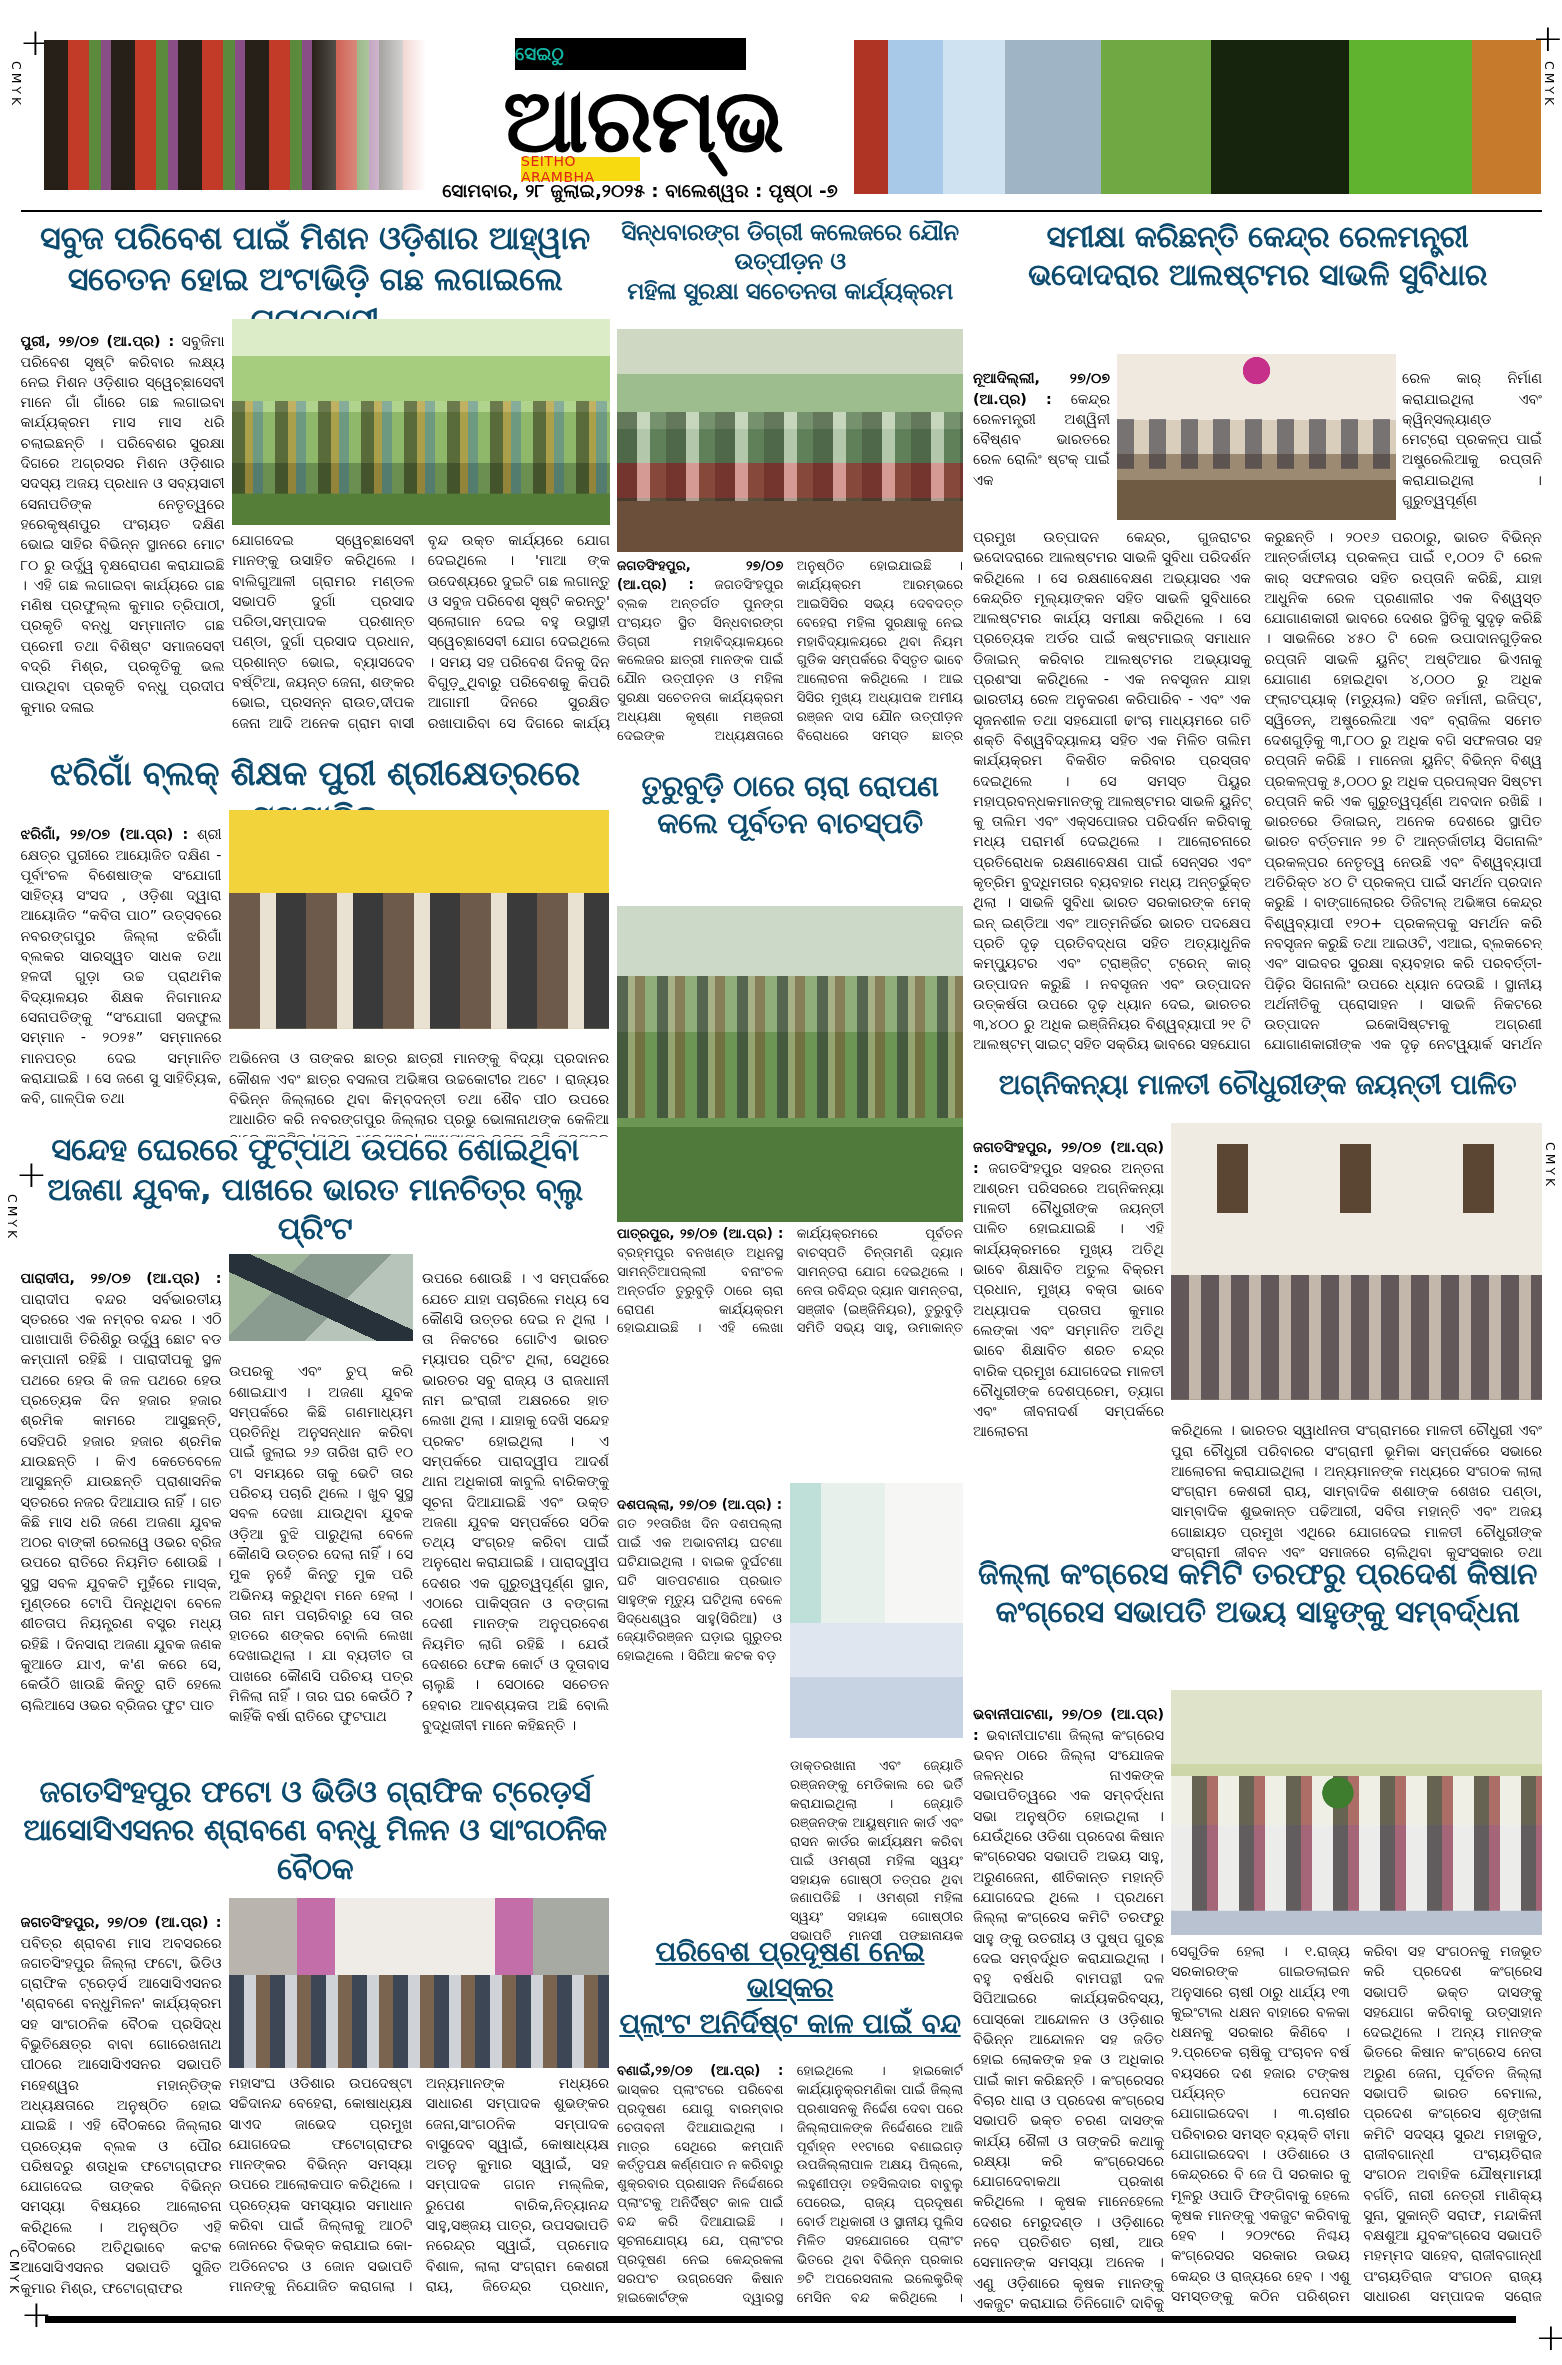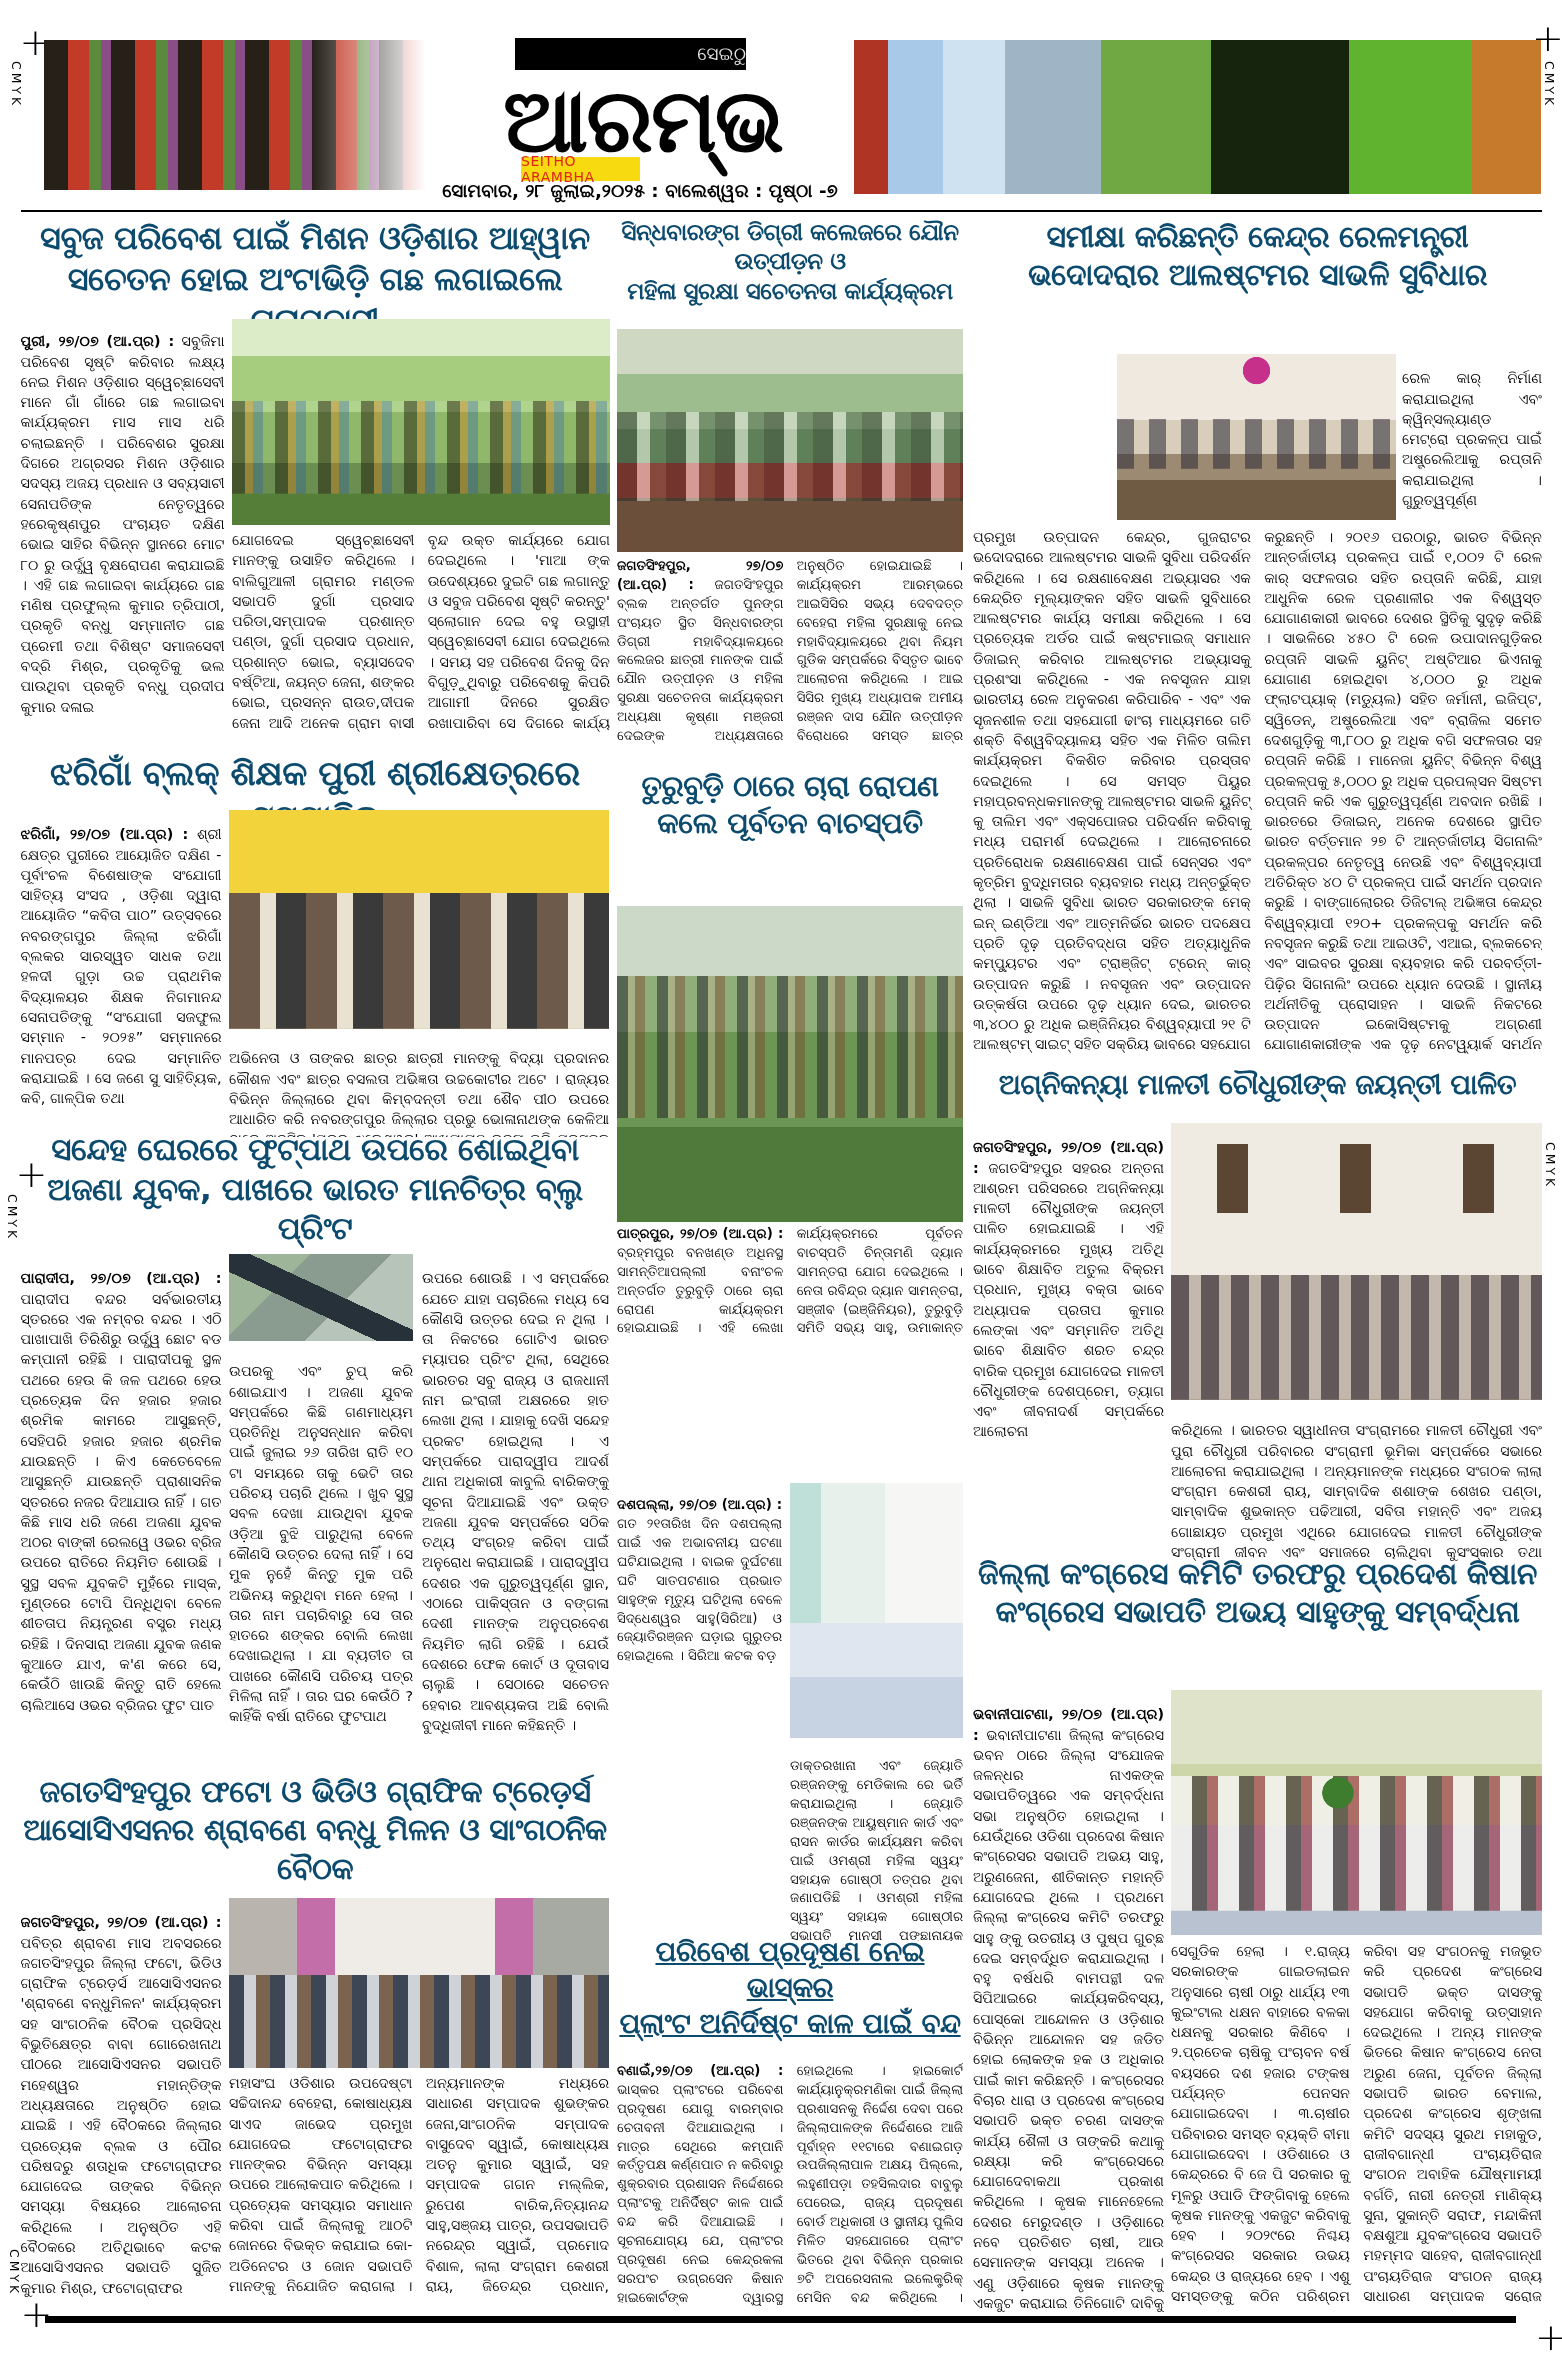--- a/index.html
+++ b/index.html
@@ -9,22 +9,22 @@
       font-family:"DejaVu Sans",sans-serif;letter-spacing:-0.5px;}
   .bt{position:absolute;font-size:14.3px;line-height:1.42;text-align:justify;overflow:hidden;
       word-break:break-word;}
   .bt .dl{font-weight:bold;}
   .cols2{column-count:2;column-gap:13.3px;}
   .sm{font-size:13.3px;}
   .photo{position:absolute;overflow:hidden;background-color:#cfcfc7;}
   .rule{position:absolute;background:#000;}
   .regplus{position:absolute;font-size:38px;font-weight:200;line-height:0.6;color:#000;}
   .regtxt{position:absolute;writing-mode:vertical-rl;font-size:12.3px;letter-spacing:3.1px;color:#000;}
-  .kickbar{position:absolute;background:#000;color:#e5e5e5;display:flex;align-items:center;justify-content:flex-end;
-      font-size:18.4px;font-weight:normal;}
+  .kickbar{position:absolute;background:#000;color:#14b8a6;display:flex;align-items:center;justify-content:flex-start;
+      font-size:18.4px;font-weight:bold;}
   .logo{position:absolute;font-weight:bold;font-size:88px;letter-spacing:-2px;text-align:center;line-height:1.1;margin-left:12px;}
   .badge{position:absolute;background:var(--badge-bg,#f8da10);color:var(--badge-red,#e0251b);
       display:flex;align-items:center;justify-content:flex-end;font-weight:normal;font-size:14px;letter-spacing:0.5px;}
   .dateline{position:absolute;font-weight:bold;font-size:18.4px;text-align:center;}
   
   .ph-mast-left{background-image:
       linear-gradient(90deg,rgba(255,255,255,0) 68%,#ffffff 97%),
       repeating-linear-gradient(90deg,#262019 0 23.6px,#c23a28 23.6px 45px,#5b8a3c 45px 57px,#8a4e86 57px 67px);}
   .ph-mast-right{background-image:
       linear-gradient(90deg,#b03423 0 5%,#a8c9e8 5% 13%,#cfe2f2 13% 22%,#9fb4c4 22% 36%,
@@ -153,20 +153,21 @@
   <div class="hl" style="left:617px;top:1934px;width:346px;font-size:28px;text-decoration:underline;">
     <div>ପରିବେଶ ପ୍ରଦୂଷଣ ନେଇ ଭାସ୍କର</div>
     <div>ପ୍ଲାଂଟ ଅନିର୍ଦିଷ୍ଟ କାଳ ପାଇଁ ବନ୍ଦ</div>
   </div>
   <div class="bt cols2 sm" style="left:617px;top:2062px;width:346px;height:246px;"><b class="dl">ବଣାଇଁ,୨୭/୦୭ (ଆ.ପ୍ର) :</b> <span>ଭାସ୍କର ପ୍ଲାଂଟରେ ପରିବେଶ ପ୍ରଦୂଷଣ ଯୋଗୁ ବାରମ୍ବାର ଚେତାବନୀ ଦିଆଯାଇଥିଲା । ମାତ୍ର ସେଥିରେ କମ୍ପାନି କର୍ତ୍ତୃପକ୍ଷ କର୍ଣ୍ଣପାତ ନ କରିବାରୁ ଶୁକ୍ରବାର ପ୍ରଶାସନ ନିର୍ଦ୍ଦେଶରେ ପ୍ଲାଂଟକୁ ଅନିର୍ଦିଷ୍ଟ କାଳ ପାଇଁ ବନ୍ଦ କରି ଦିଆଯାଇଛି । ସୂଚନାଯୋଗ୍ୟ ଯେ, ପ୍ଲାଂଟର ପ୍ରଦୂଷଣ ନେଇ କେନ୍ଦ୍ରକଳା ସରପଂଚ ଉଗ୍ରସେନ କିଷାନ ହାଇକୋର୍ଟଙ୍କ ଦ୍ୱାରସ୍ଥ ହୋଇଥିଲେ । ହାଇକୋର୍ଟ କାର୍ଯ୍ୟାନୁକ୍ରମଣିକା ପାଇଁ ଜିଲ୍ଲା ପ୍ରଶାସନକୁ ନିର୍ଦ୍ଦେଶ ଦେବା ପରେ ଜିଲ୍ଲାପାଳଙ୍କ ନିର୍ଦ୍ଦେଶରେ ଆଜି ପୂର୍ବାହ୍ନ ୧୧ଟାରେ ବଣାଇଗଡ଼ ଉପଜିଲ୍ଲାପାଳ ଅକ୍ଷୟ ପିଲ୍ଲେ, ଲହୁଣୀପଡ଼ା ତହସିଲଦାର ବାବୁଲୁ ପେରେଇ, ରାଜ୍ୟ ପ୍ରଦୂଷଣ ବୋର୍ଡ ଅଧିକାରୀ ଓ ସ୍ଥାନୀୟ ପୁଲିସ ମିଳିତ ସହଯୋଗରେ ପ୍ଲାଂଟ ଭିତରେ ଥିବା ବିଭିନ୍ନ ପ୍ରକାର ୭ଟି ଅପରେସନାଲ ଇଲେକ୍ଟ୍ରିକ୍ ମେସିନ ବନ୍ଦ କରିଥିଲେ । ଏଥିସହିତ ପ୍ଲାଂଟ ମୁଖ୍ୟଗେଟ୍‌କୁ ଜଉମୁଦ ଦେଇ ଅନିର୍ଦିଷ୍ଟ କାଳ ପାଇଁ ବନ୍ଦ କରିଥିବା ସୂଚନା ମିଳିଛି ।</span></div>
 
   <div class="hl" style="left:973px;top:218px;width:569px;font-size:30px;">
     <div>ସମୀକ୍ଷା କରିଛନ୍ତି କେନ୍ଦ୍ର ରେଳମନ୍ତ୍ରୀ</div>
     <div>ଭଦୋଦରାର ଆଲଷ୍ଟମର ସାଭଳି ସୁବିଧାର</div>
   </div>
+  <p class="bt" style="left:973px;top:354px;width:137px;height:166px;"><b class="dl">ନୂଆଦିଲ୍ଲୀ, ୨୭/୦୭ (ଆ.ପ୍ର) :</b> <span>କେନ୍ଦ୍ର ରେଳମନ୍ତ୍ରୀ ଅଶ୍ୱିନୀ ବୈଷ୍ଣବ ଭାରତରେ ରେଳ ରୋଲିଂ ଷ୍ଟକ୍ ପାଇଁ ଏକ</span></p>
   <div class="photo ph-meeting" style="left:1117px;top:354px;width:279px;height:166px;"></div>
   <p class="bt" style="left:1402px;top:354px;width:140px;height:166px;">ରେଳ କାର୍ ନିର୍ମାଣ କରାଯାଇଥିଲା ଏବଂ କ୍ୱିନ୍ସଲ୍ୟାଣ୍ଡ ମେଟ୍ରୋ ପ୍ରକଳ୍ପ ପାଇଁ ଅଷ୍ଟ୍ରେଲିଆକୁ ରପ୍ତାନି କରାଯାଇଥିଲା । ଗୁରୁତ୍ୱପୂର୍ଣ୍ଣ</p>
   <div class="bt cols2" style="left:973px;top:527px;width:569px;height:534px;"><span>ପ୍ରମୁଖ ଉତ୍ପାଦନ କେନ୍ଦ୍ର, ଗୁଜରାଟର ଭଦୋଦରାରେ ଆଲଷ୍ଟମର ସାଭଳି ସୁବିଧା ପରିଦର୍ଶନ କରିଥିଲେ । ସେ ରକ୍ଷଣାବେକ୍ଷଣ ଅଭ୍ୟାସର ଏକ କେନ୍ଦ୍ରିତ ମୂଲ୍ୟାଙ୍କନ ସହିତ ସାଭଳି ସୁବିଧାରେ ଆଲଷ୍ଟମର କାର୍ଯ୍ୟ ସମୀକ୍ଷା କରିଥିଲେ । ସେ ପ୍ରତ୍ୟେକ ଅର୍ଡର ପାଇଁ କଷ୍ଟମାଇଜ୍ ସମାଧାନ ଡିଜାଇନ୍ କରିବାର ଆଲଷ୍ଟମର ଅଭ୍ୟାସକୁ ପ୍ରଶଂସା କରିଥିଲେ - ଏକ ନବସୃଜନ ଯାହା ଭାରତୀୟ ରେଳ ଅନୁକରଣ କରିପାରିବ - ଏବଂ ଏକ ସୃଜନଶୀଳ ତଥା ସହଯୋଗୀ ଢାଂଚା ମାଧ୍ୟମରେ ଗତି ଶକ୍ତି ବିଶ୍ୱବିଦ୍ୟାଳୟ ସହିତ ଏକ ମିଳିତ ତାଲିମ କାର୍ଯ୍ୟକ୍ରମ ବିକଶିତ କରିବାର ପ୍ରସ୍ତାବ ଦେଇଥିଲେ । ସେ ସମସ୍ତ ପିୟୁର ମହାପ୍ରବନ୍ଧକମାନଙ୍କୁ ଆଲଷ୍ଟମର ସାଭଳି ୟୁନିଟ୍ କୁ ତାଲିମ ଏବଂ ଏକ୍ସପୋଜର ପରିଦର୍ଶନ କରିବାକୁ ମଧ୍ୟ ପରାମର୍ଶ ଦେଇଥିଲେ । ଆଲୋଚନାରେ ପ୍ରତିରୋଧକ ରକ୍ଷଣାବେକ୍ଷଣ ପାଇଁ ସେନ୍ସର ଏବଂ କୃତ୍ରିମ ବୁଦ୍ଧିମତାର ବ୍ୟବହାର ମଧ୍ୟ ଅନ୍ତର୍ଭୁକ୍ତ ଥିଲା । ସାଭଳି ସୁବିଧା ଭାରତ ସରକାରଙ୍କ ମେକ୍ ଇନ୍ ଇଣ୍ଡିଆ ଏବଂ ଆତ୍ମନିର୍ଭର ଭାରତ ପଦକ୍ଷେପ ପ୍ରତି ଦୃଢ଼ ପ୍ରତିବଦ୍ଧତା ସହିତ ଅତ୍ୟାଧୁନିକ କମ୍ପ୍ୟୁଟର ଏବଂ ଟ୍ରାଞ୍ଜିଟ୍ ଟ୍ରେନ୍ କାର୍ ଉତ୍ପାଦନ କରୁଛି । ନବସୃଜନ ଏବଂ ଉତ୍ପାଦନ ଉତ୍କର୍ଷତା ଉପରେ ଦୃଢ଼ ଧ୍ୟାନ ଦେଇ, ଭାରତର ୩,୪୦୦ ରୁ ଅଧିକ ଇଞ୍ଜିନିୟର ବିଶ୍ୱବ୍ୟାପୀ ୨୧ ଟି ଆଲଷ୍ଟମ୍ ସାଇଟ୍ ସହିତ ସକ୍ରିୟ ଭାବରେ ସହଯୋଗ କରୁଛନ୍ତି । ୨୦୧୬ ପରଠାରୁ, ଭାରତ ବିଭିନ୍ନ ଆନ୍ତର୍ଜାତୀୟ ପ୍ରକଳ୍ପ ପାଇଁ ୧,୦୦୨ ଟି ରେଳ କାର୍ ସଫଳତାର ସହିତ ରପ୍ତାନି କରିଛି, ଯାହା ଆଧୁନିକ ରେଳ ପ୍ରଣାଳୀର ଏକ ବିଶ୍ୱସ୍ତ ଯୋଗାଣକାରୀ ଭାବରେ ଦେଶର ସ୍ଥିତିକୁ ସୁଦୃଢ଼ କରିଛି । ସାଭଳିରେ ୪୫୦ ଟି ରେଳ ଉପାଦାନଗୁଡ଼ିକର ରପ୍ତାନି ସାଭଳି ୟୁନିଟ୍ ଅଷ୍ଟିଆର ଭିଏନାକୁ ଯୋଗାଣ ହୋଇଥିବା ୪,୦୦୦ ରୁ ଅଧିକ ଫ୍ଲାଟପ୍ୟାକ୍ (ମଡ୍ୟୁଲ) ସହିତ ଜର୍ମାନୀ, ଇଜିପ୍ଟ, ସ୍ୱିଡେନ୍, ଅଷ୍ଟ୍ରେଲିଆ ଏବଂ ବ୍ରାଜିଲ ସମେତ ଦେଶଗୁଡ଼ିକୁ ୩,୮୦୦ ରୁ ଅଧିକ ବଗି ସଫଳତାର ସହ ରପ୍ତାନି କରିଛି । ମାନେଜା ୟୁନିଟ୍ ବିଭିନ୍ନ ବିଶ୍ୱ ପ୍ରକଳ୍ପକୁ ୫,୦୦୦ ରୁ ଅଧିକ ପ୍ରପଲ୍ସନ ସିଷ୍ଟମ ରପ୍ତାନି କରି ଏକ ଗୁରୁତ୍ୱପୂର୍ଣ୍ଣ ଅବଦାନ ରଖିଛି । ଭାରତରେ ଡିଜାଇନ୍, ଅନେକ ଦେଶରେ ସ୍ଥାପିତ ଭାରତ ବର୍ତ୍ତମାନ ୨୭ ଟି ଆନ୍ତର୍ଜାତୀୟ ସିଗନାଲିଂ ପ୍ରକଳ୍ପର ନେତୃତ୍ୱ ନେଉଛି ଏବଂ ବିଶ୍ୱବ୍ୟାପୀ ଅତିରିକ୍ତ ୪୦ ଟି ପ୍ରକଳ୍ପ ପାଇଁ ସମର୍ଥନ ପ୍ରଦାନ କରୁଛି । ବାଙ୍ଗାଲୋରର ଡିଜିଟାଲ୍ ଅଭିଜ୍ଞତା କେନ୍ଦ୍ର ବିଶ୍ୱବ୍ୟାପୀ ୧୨୦+ ପ୍ରକଳ୍ପକୁ ସମର୍ଥନ କରି ନବସୃଜନ କରୁଛି ତଥା ଆଇଓଟି, ଏଆଇ, ବ୍ଲକଚେନ୍ ଏବଂ ସାଇବର ସୁରକ୍ଷା ବ୍ୟବହାର କରି ପରବର୍ତ୍ତୀ-ପିଢ଼ିର ସିଗନାଲିଂ ଉପରେ ଧ୍ୟାନ ଦେଉଛି । ସ୍ଥାନୀୟ ଅର୍ଥନୀତିକୁ ପ୍ରୋସାହନ । ସାଭଳି ନିକଟରେ ଉତ୍ପାଦନ ଇକୋସିଷ୍ଟମକୁ ଅଗ୍ରଣୀ ଯୋଗାଣକାରୀଙ୍କ ଏକ ଦୃଢ଼ ନେଟୱ୍ୟାର୍କ ସମର୍ଥନ କରେ । ପ୍ରମୁଖ ନିର୍ମାତାମାନଙ୍କ ମଧ୍ୟରେ ଇଂଟିଗ୍ରା, ଆନୋଭି, ହିନ୍ଦ ରେକ୍ଟିଫାୟର, ହିଟାଚି ଏନର୍ଜି ଏବଂ ଏବିବି ଅନ୍ତର୍ଭୁକ୍ତ, ଯେଉଁମାନେ ଫେବ୍ରିକେସନ୍, ଇଂଟେରିଅର ଏବଂ ବୈଦ୍ୟୁତିକ ସିଷ୍ଟମରେ ବିଶେଷଜ୍ଞ । ଗଣମାଧ୍ୟମ ସହିତ ଆଲୋଚନା କରି କେନ୍ଦ୍ର ରେଳମନ୍ତ୍ରୀ କହିଛନ୍ତି ଯେ 'ମେକ୍ ଇନ୍ ଇଣ୍ଡିଆ ଏବଂ ମେକ୍ ଫର୍ ଦି ୱାର୍ଲ୍ଡ' ପଦକ୍ଷେପର ପ୍ରଭାବ ଭାରତୀୟ ରେଳ ନିର୍ମାଣ କ୍ଷେତ୍ରରେ ସ୍ପଷ୍ଟ ଭାବରେ ଦୃଶ୍ୟମାନ । ସେ ଉଲ୍ଲେଖ କରିଥିଲେ ଯେ ବିଭିନ୍ନ ଦେଶକୁ ରେଳ ଉପାଦାନ ରପ୍ତାନି ଭାରତର ଗୁରୁତ୍ୱପୂର୍ଣ୍ଣ ନିଯୁକ୍ତି ସୁଯୋଗ ସୃଷ୍ଟି କରୁଛି ।</span></div>
 
   <div class="hl" style="left:973px;top:1067px;width:569px;font-size:28px;">ଅଗ୍ନିକନ୍ୟା ମାଳତୀ ଚୌଧୁରୀଙ୍କ ଜୟନ୍ତୀ ପାଳିତ</div>
   <p class="bt" style="left:973px;top:1123px;width:191px;height:424px;"><b class="dl">ଜଗତସିଂହପୁର, ୨୭/୦୭ (ଆ.ପ୍ର) :</b> <span>ଜଗତସିଂହପୁର ସହରର ଅନ୍ତନା ଆଶ୍ରମ ପରିସରରେ ଅଗ୍ନିକନ୍ୟା ମାଳତୀ ଚୌଧୁରୀଙ୍କ ଜୟନ୍ତୀ ପାଳିତ ହୋଇଯାଇଛି । ଏହି କାର୍ଯ୍ୟକ୍ରମରେ ମୁଖ୍ୟ ଅତିଥି ଭାବେ ଶିକ୍ଷାବିତ ଅତୁଲ ବିକ୍ରମ ପ୍ରଧାନ, ମୁଖ୍ୟ ବକ୍ତା ଭାବେ ଅଧ୍ୟାପକ ପ୍ରତାପ କୁମାର ଲେଙ୍କା ଏବଂ ସମ୍ମାନିତ ଅତିଥି ଭାବେ ଶିକ୍ଷାବିତ ଶରତ ଚନ୍ଦ୍ର ବାରିକ ପ୍ରମୁଖ ଯୋଗଦେଇ ମାଳତୀ ଚୌଧୁରୀଙ୍କ ଦେଶପ୍ରେମ, ତ୍ୟାଗ ଏବଂ ଜୀବନାଦର୍ଶ ସମ୍ପର୍କରେ ଆଲୋଚନା</span></p>
   <div class="photo ph-portraits" style="left:1171px;top:1123px;width:371px;height:277px;"></div>
   <p class="bt" style="left:1171px;top:1406px;width:371px;height:141px;">କରିଥିଲେ । ଭାରତର ସ୍ୱାଧୀନତା ସଂଗ୍ରାମରେ ମାଳତୀ ଚୌଧୁରୀ ଏବଂ ପୁରା ଚୌଧୁରୀ ପରିବାରର ସଂଗ୍ରାମୀ ଭୂମିକା ସମ୍ପର୍କରେ ସଭାରେ ଆଲୋଚନା କରାଯାଇଥିଲା । ଅନ୍ୟମାନଙ୍କ ମଧ୍ୟରେ ସଂଗଠକ ଲାଲା ସଂଗ୍ରାମ କେଶରୀ ରାୟ, ସାମ୍ବାଦିକ ଶଶାଙ୍କ ଶେଖର ପଣ୍ଡା, ସାମ୍ବାଦିକ ଶୁଭକାନ୍ତ ପଢିଆରୀ, ସବିତା ମହାନ୍ତି ଏବଂ ଅଜୟ ଗୋଛାୟତ ପ୍ରମୁଖ ଏଥିରେ ଯୋଗଦେଇ ମାଳତୀ ଚୌଧୁରୀଙ୍କ ସଂଗ୍ରାମୀ ଜୀବନ ଏବଂ ସମାଜରେ ଚାଲିଥିବା କୁସଂସ୍କାର ତଥା ଅନ୍ଧବିଶ୍ୱାସର ବିଲୋପ ପାଇଁ ତାଙ୍କର ବଳିଷ୍ଠ ଭୂମିକା ବିଷୟରେ ଆଲୋଚନା କରିଥିଲେ । ଶେଷରେ ଶିକ୍ଷାବିତ ବିଜୟ କୁମାର ରଥ ସମସ୍ତଙ୍କୁ ଧନ୍ୟବାଦ ଦେଇଥିଲେ ।</p>
 
   <div class="hl" style="left:973px;top:1555px;width:569px;font-size:30px;">

